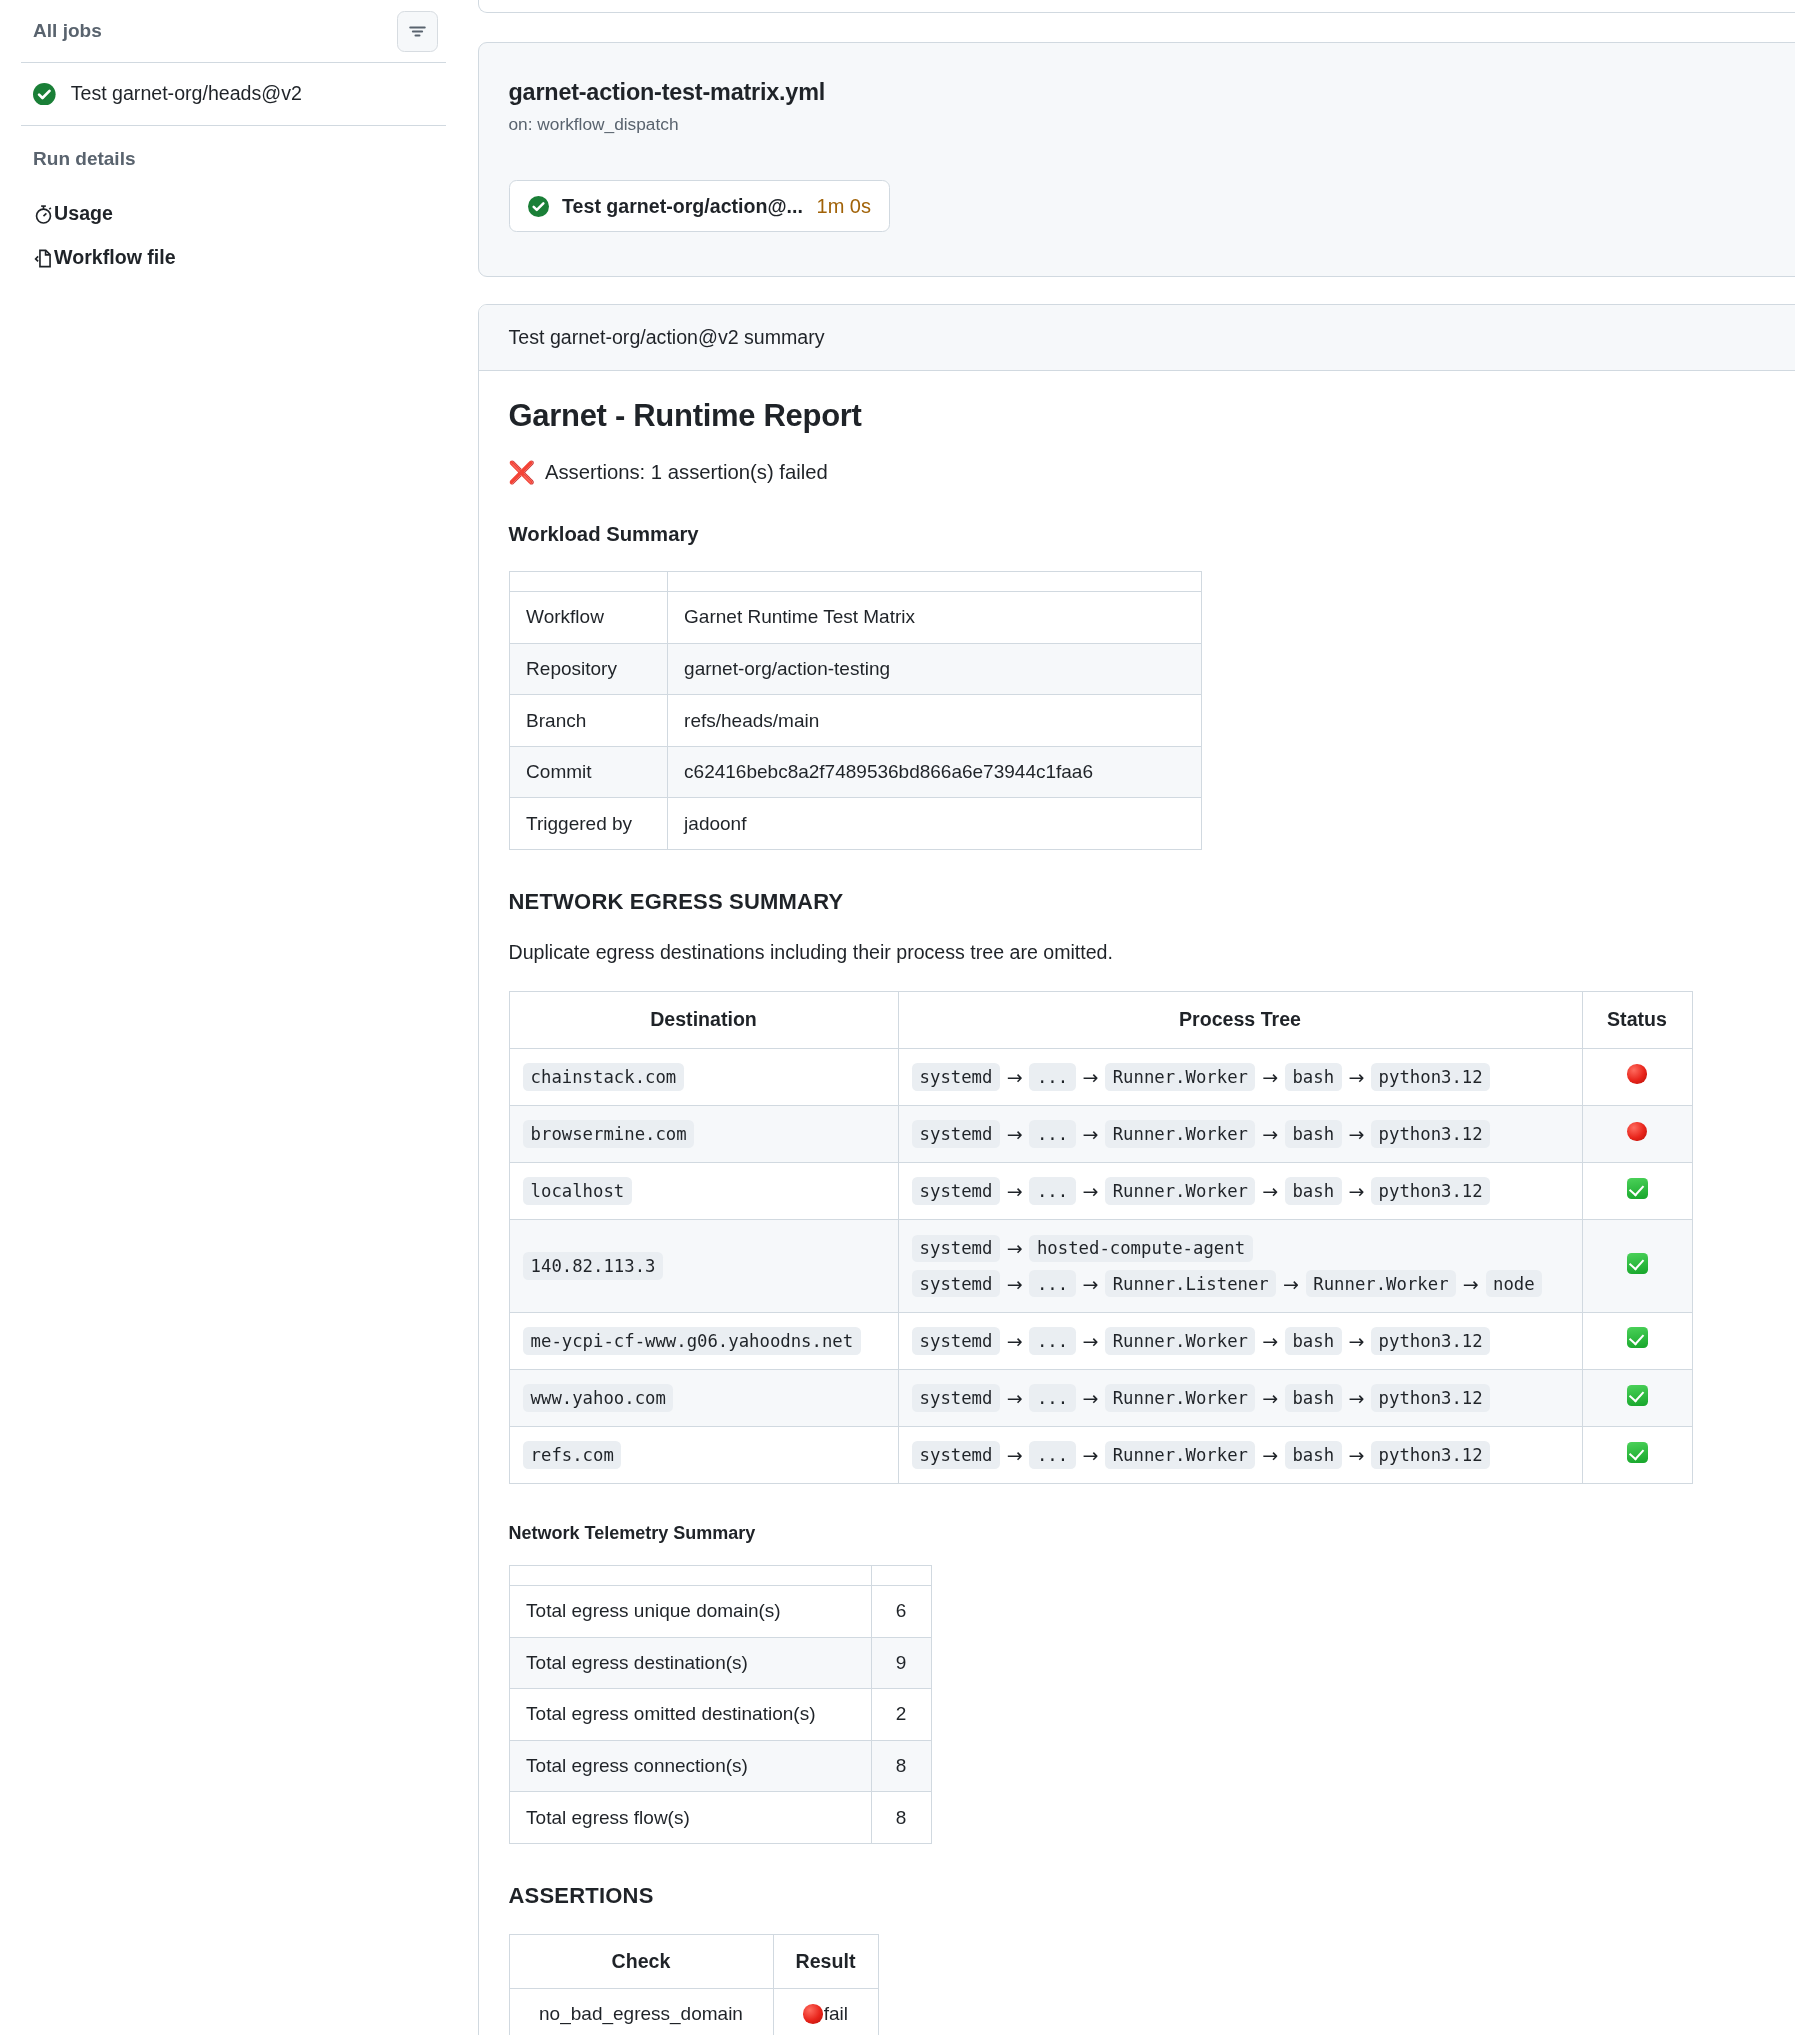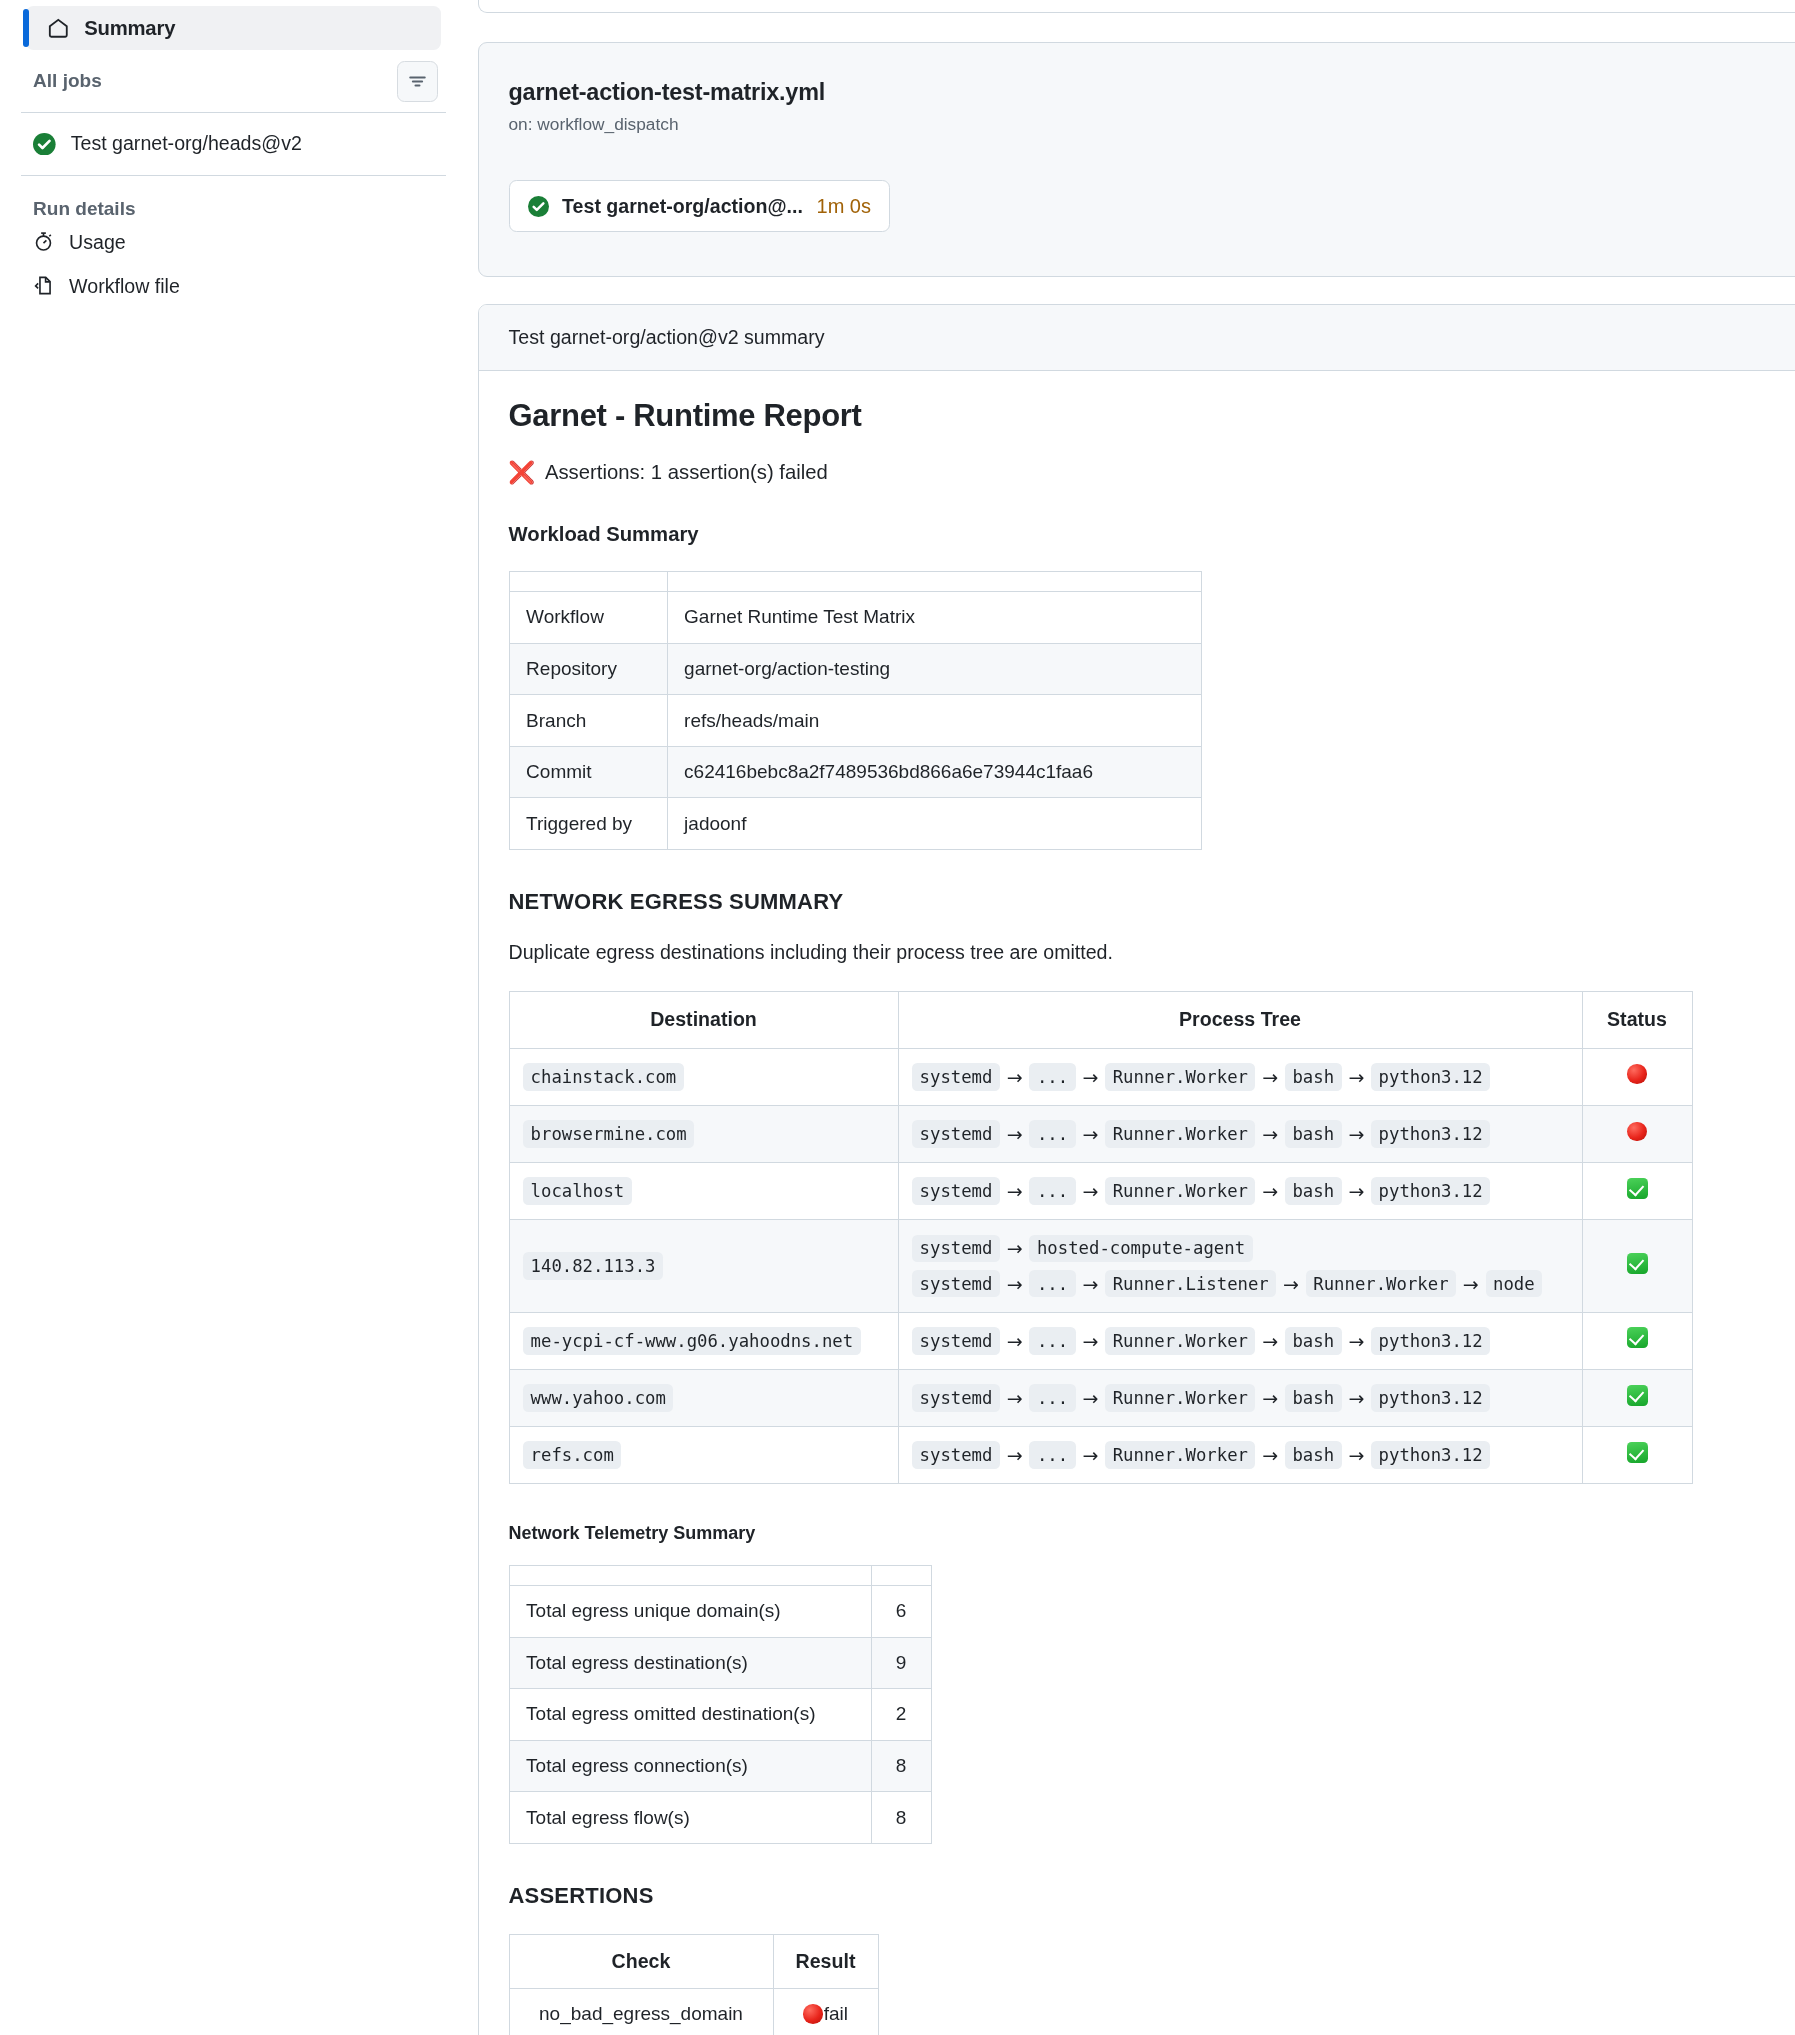--- a/index.html
+++ b/index.html
@@ -75,24 +75,24 @@
   }
   .sb-job .label { font-size: 19.6px; color: #1f2328; }
   .sb-rundetails {
     font-size: 19px;
     font-weight: bold;
     color: #59636e;
     padding: 22.6px 0 10.5px 7.5px;
   }
   .sb-link {
     display: flex;
-    align-items: flex-start;
-    gap: 15px;
+    align-items: flex-end;
     height: 44px;
     padding-left: 7.5px;
+    font-weight: bold;
   }
   .sb-link .label { font-size: 19.6px; color: #1f2328; }
   .ico { display: inline-flex; align-items: center; justify-content: center; }
 
   
   .main {
     flex: 1 1 auto;
     position: relative;
     padding-right: 0;
   }
@@ -298,28 +298,20 @@
     font-weight: bold;
   }
 </style>
 </head>
 <body>
 
 <div class="page">
 
   <aside class="sidebar">
 
-    <div class="sb-summary">
-      <span class="ico">
-        <svg width="22.6" height="22.6" viewBox="0 0 16 16" fill="none" stroke="#1f2328" stroke-width="1.3">
-          <path d="M2 6.5 8 2l6 4.5V13a1 1 0 0 1-1 1H3a1 1 0 0 1-1-1V6.5Z"></path>
-        </svg>
-      </span>
-      <span class="label">Summary</span>
-    </div>
 
     <div class="sb-alljobs-row">
       <span class="alljobs">All jobs</span>
       <button class="filter-btn">
         <span class="ico">
           <svg width="21" height="21" viewBox="0 0 16 16" stroke="#59636e" stroke-width="1.6" stroke-linecap="round">
             <line x1="2.5" y1="5" x2="13.5" y2="5"></line>
             <line x1="4.5" y1="8" x2="11.5" y2="8"></line>
             <line x1="6.5" y1="11" x2="9.5" y2="11"></line>
           </svg>

